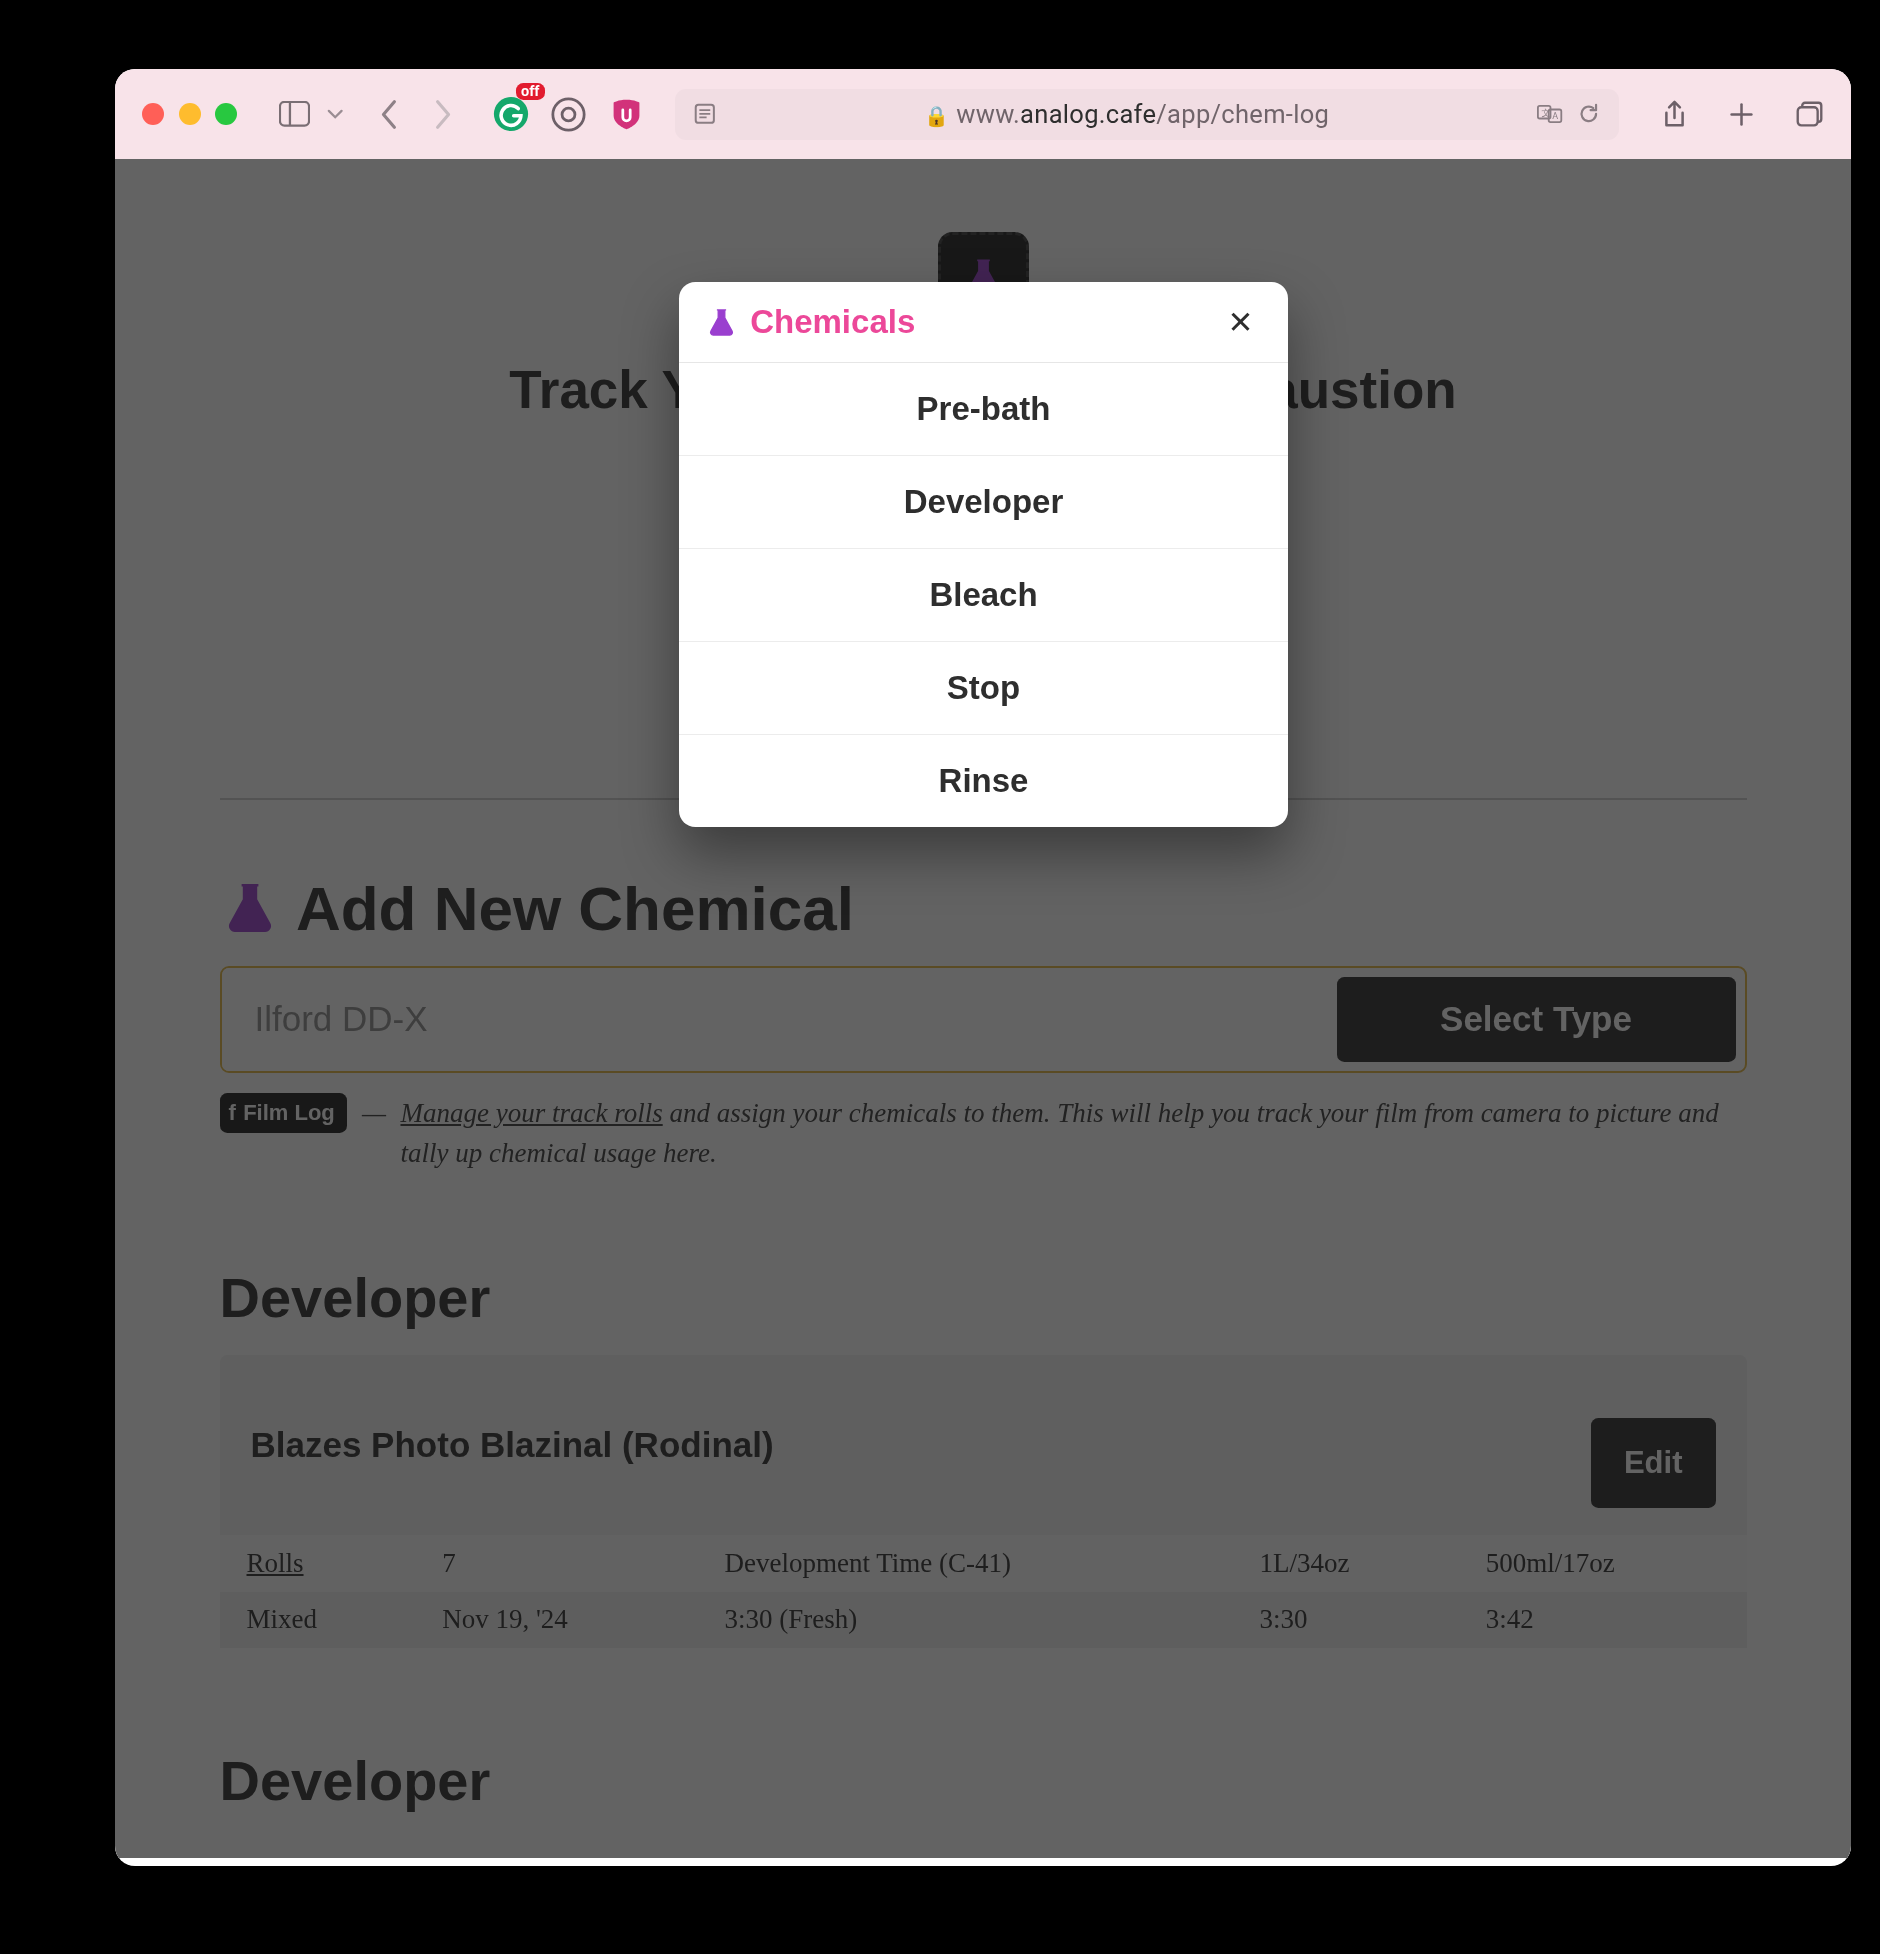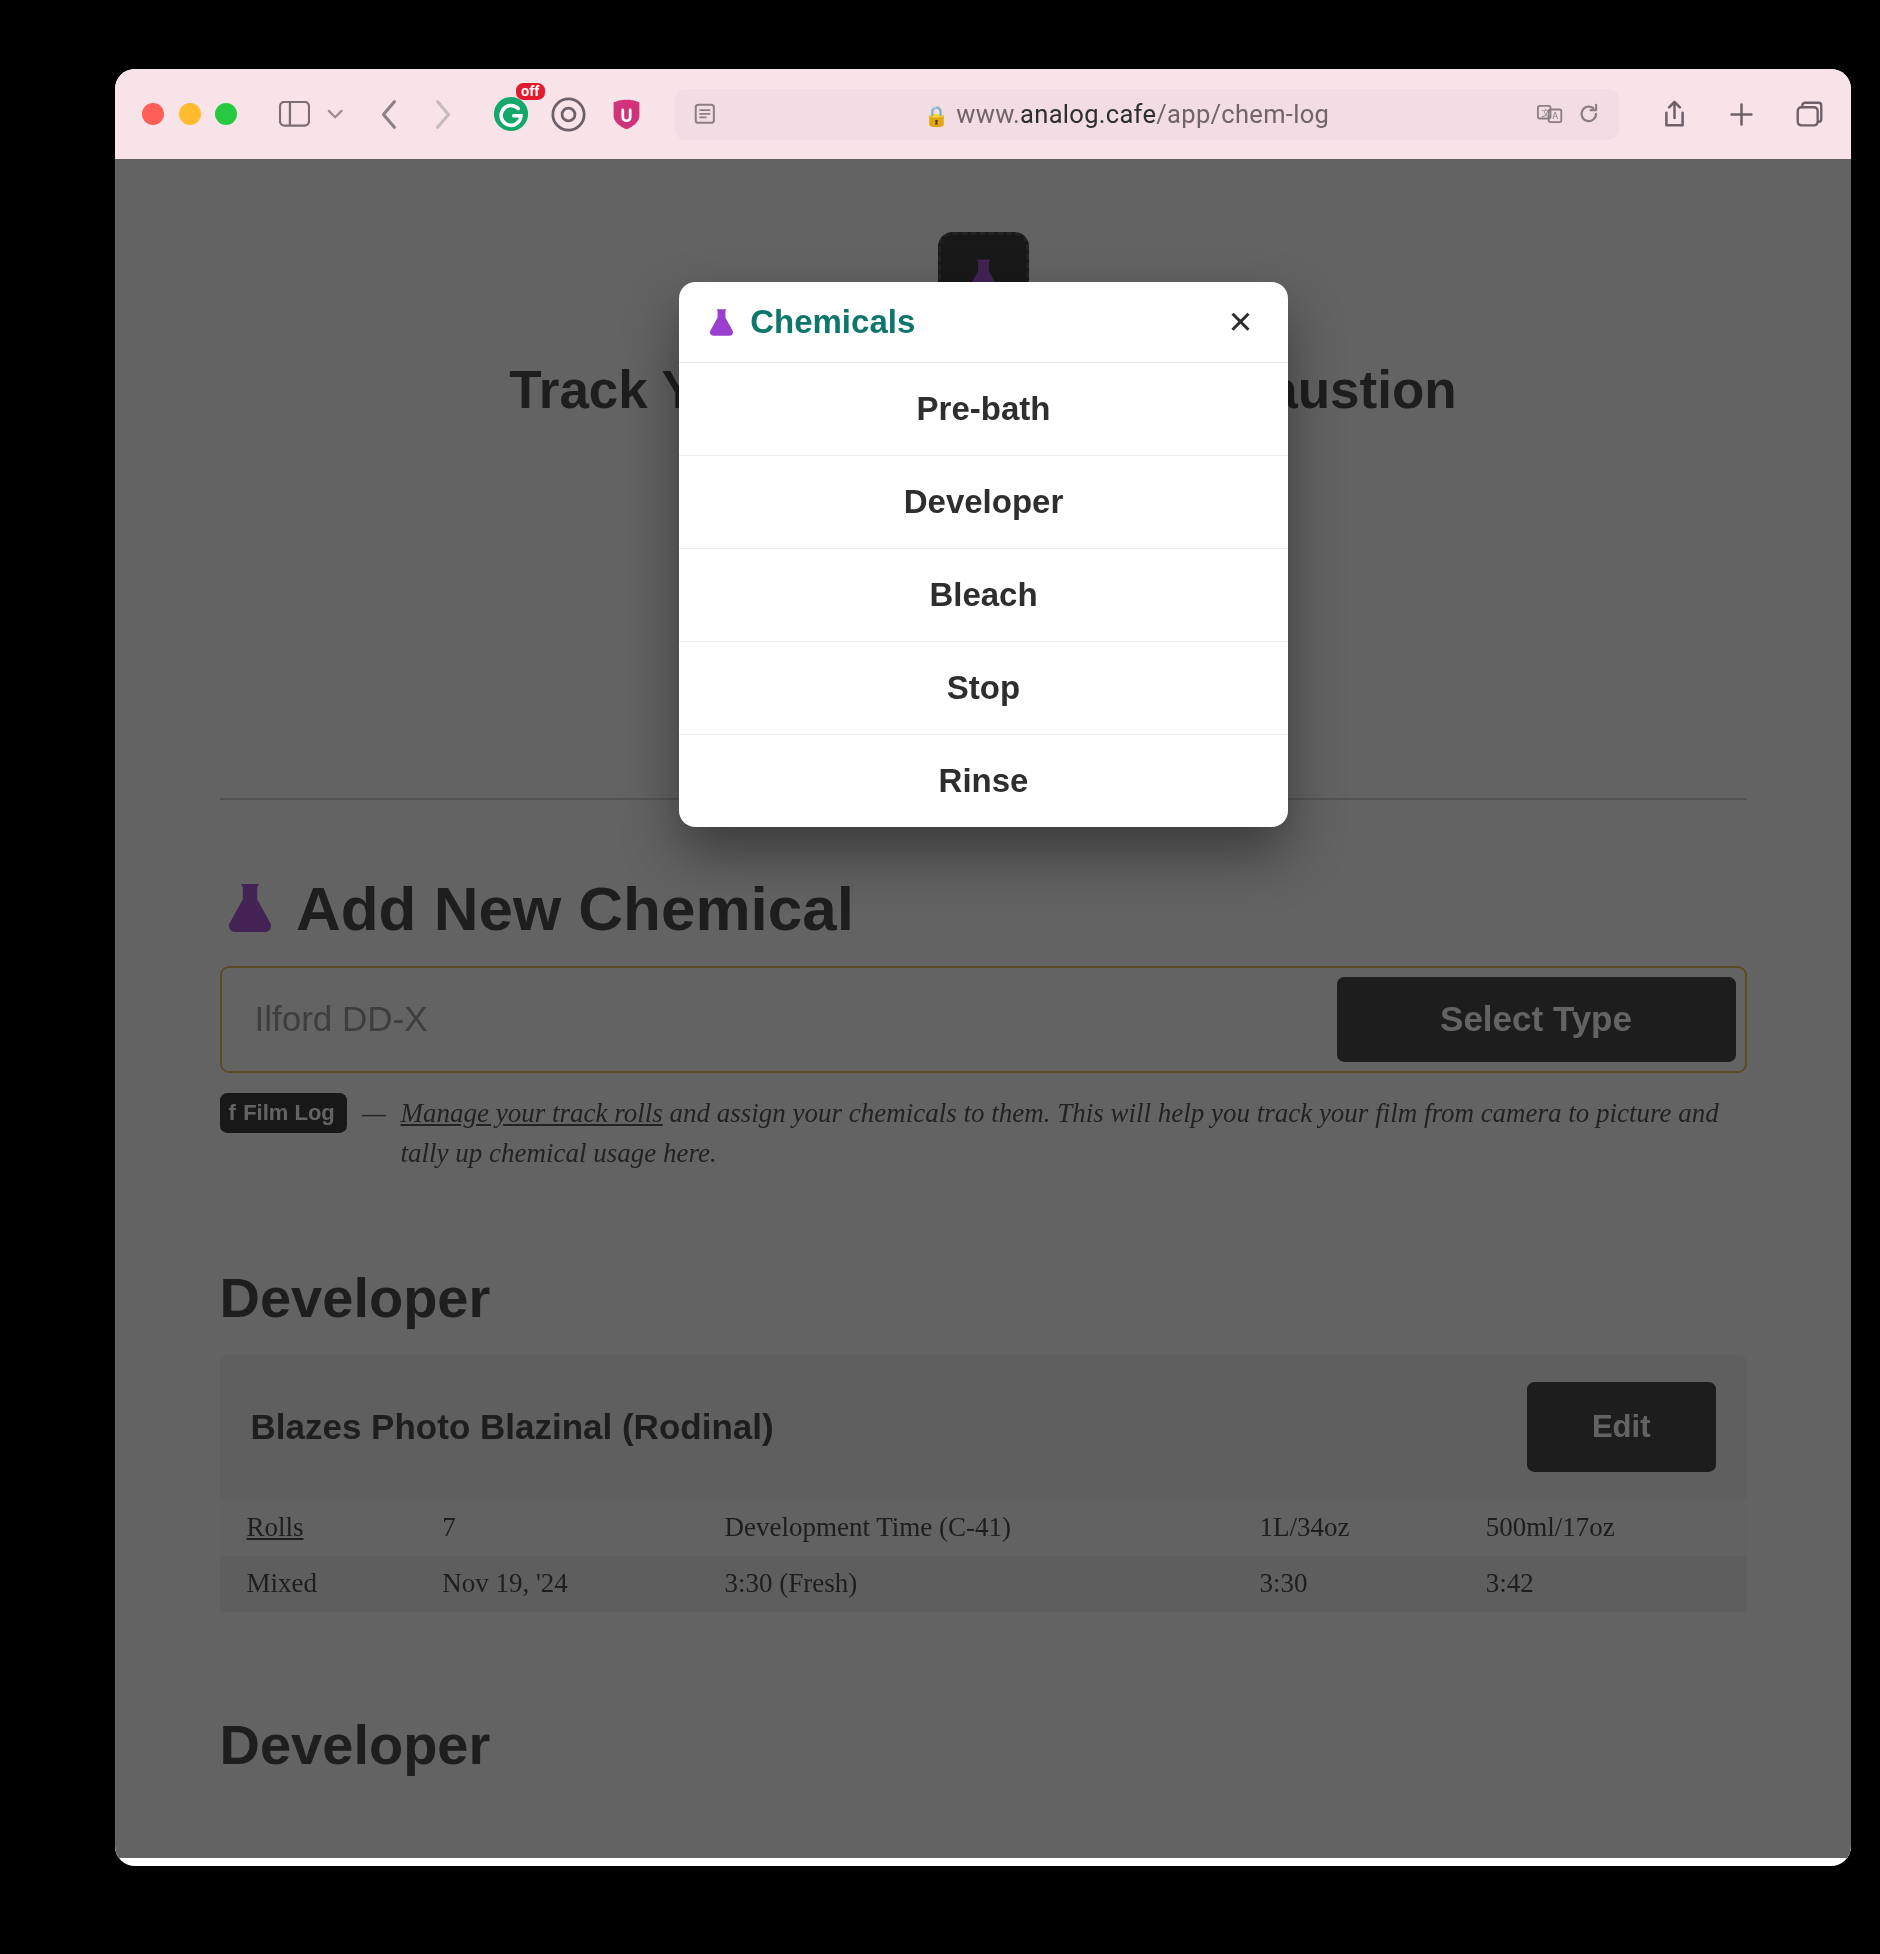--- a/index.html
+++ b/index.html
@@ -159,22 +159,23 @@
     padding: 27px 31px;
     gap: 20px;
   }
   .card-name {
     font-size: 35px; font-weight:700;
     font-family: -apple-system, sans-serif; color:#2e2e2e;
   }
   .edit-btn {
     background:#2b2b2b; color:#fff; border:none;
     font-size:31px; font-weight:600; border-radius:7.3px;
-    padding: 27px 65px; font-family: -apple-system, sans-serif;
+    padding: 27px 33px; font-family: -apple-system, sans-serif;
     cursor:pointer;
+    margin-top:36px;
   }
   .card-table {
     width:100%; border-collapse: collapse;
     font-family: Georgia, serif; font-size: 27px;
   }
   .card-table td {
     padding: 12.7px 27px; color:#2e2e2e;
   }
   .card-table tr:nth-child(odd) td { background:#fafafa; }
   .card-table tr:nth-child(even) td { background:#f0f0f0; }
@@ -191,21 +192,21 @@
     background:#fff; border-radius: 16.4px;
     overflow:hidden;
     box-shadow: 0 27px 55px rgba(0,0,0,0.4);
     font-family: -apple-system, sans-serif;
   }
   .modal-head {
     display:flex; align-items:center; padding: 18px 25.5px;
     border-bottom: 0.9px solid #e6e6e6;
   }
   .modal-flask { width: 33px; height: 33px; margin-right: 12.7px;}
-  .modal-title { font-size: 33px; font-weight:800; color:#0f766e; flex:1;}
+  .modal-title { font-size: 33px; font-weight:800; color:#ec4899; flex:1;}
   .modal-close { font-size: 31px; color:#2e2e2e; cursor:pointer; background:none; border:none; padding: 3.6px 9px;}
   .modal-item {
     text-align:center; padding: 27px 0;
     font-size: 33px; font-weight:800; color:#2e2e2e;
     border-bottom: 0.9px solid #ececec; cursor:pointer;
   }
   .modal-item:last-child { border-bottom: none; }
   svg { display:block; }
 </style>
 </head>

